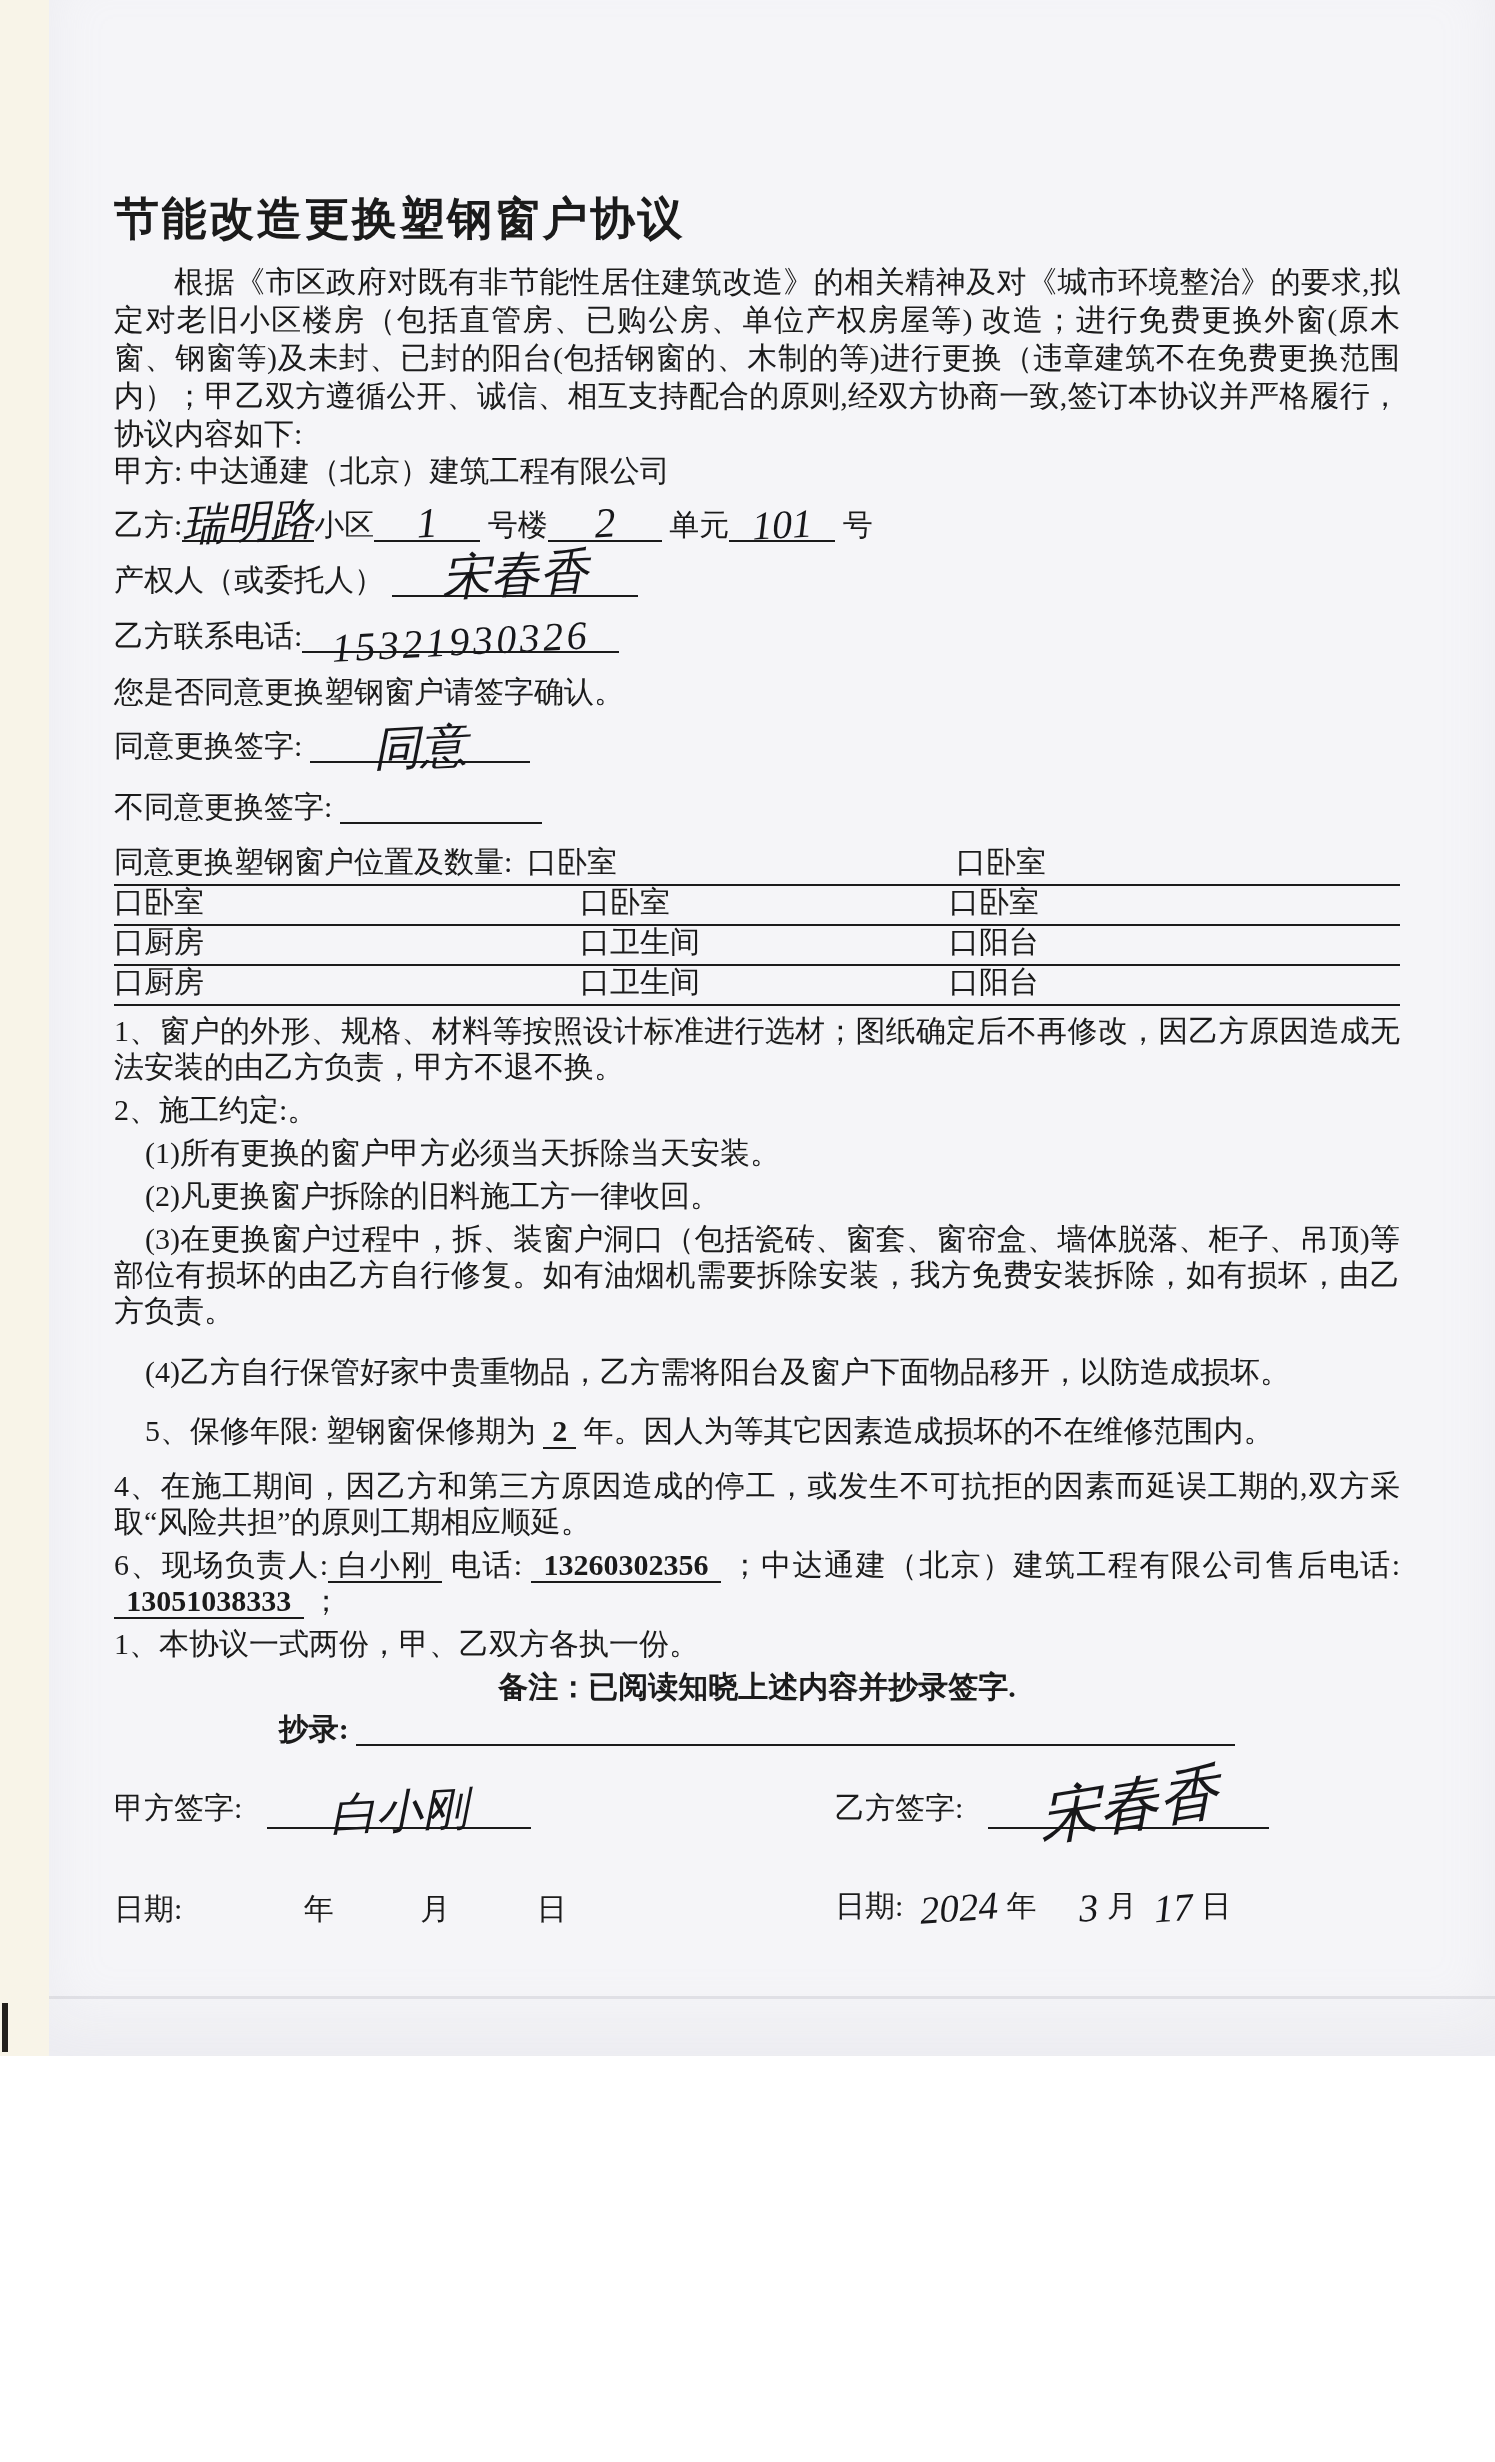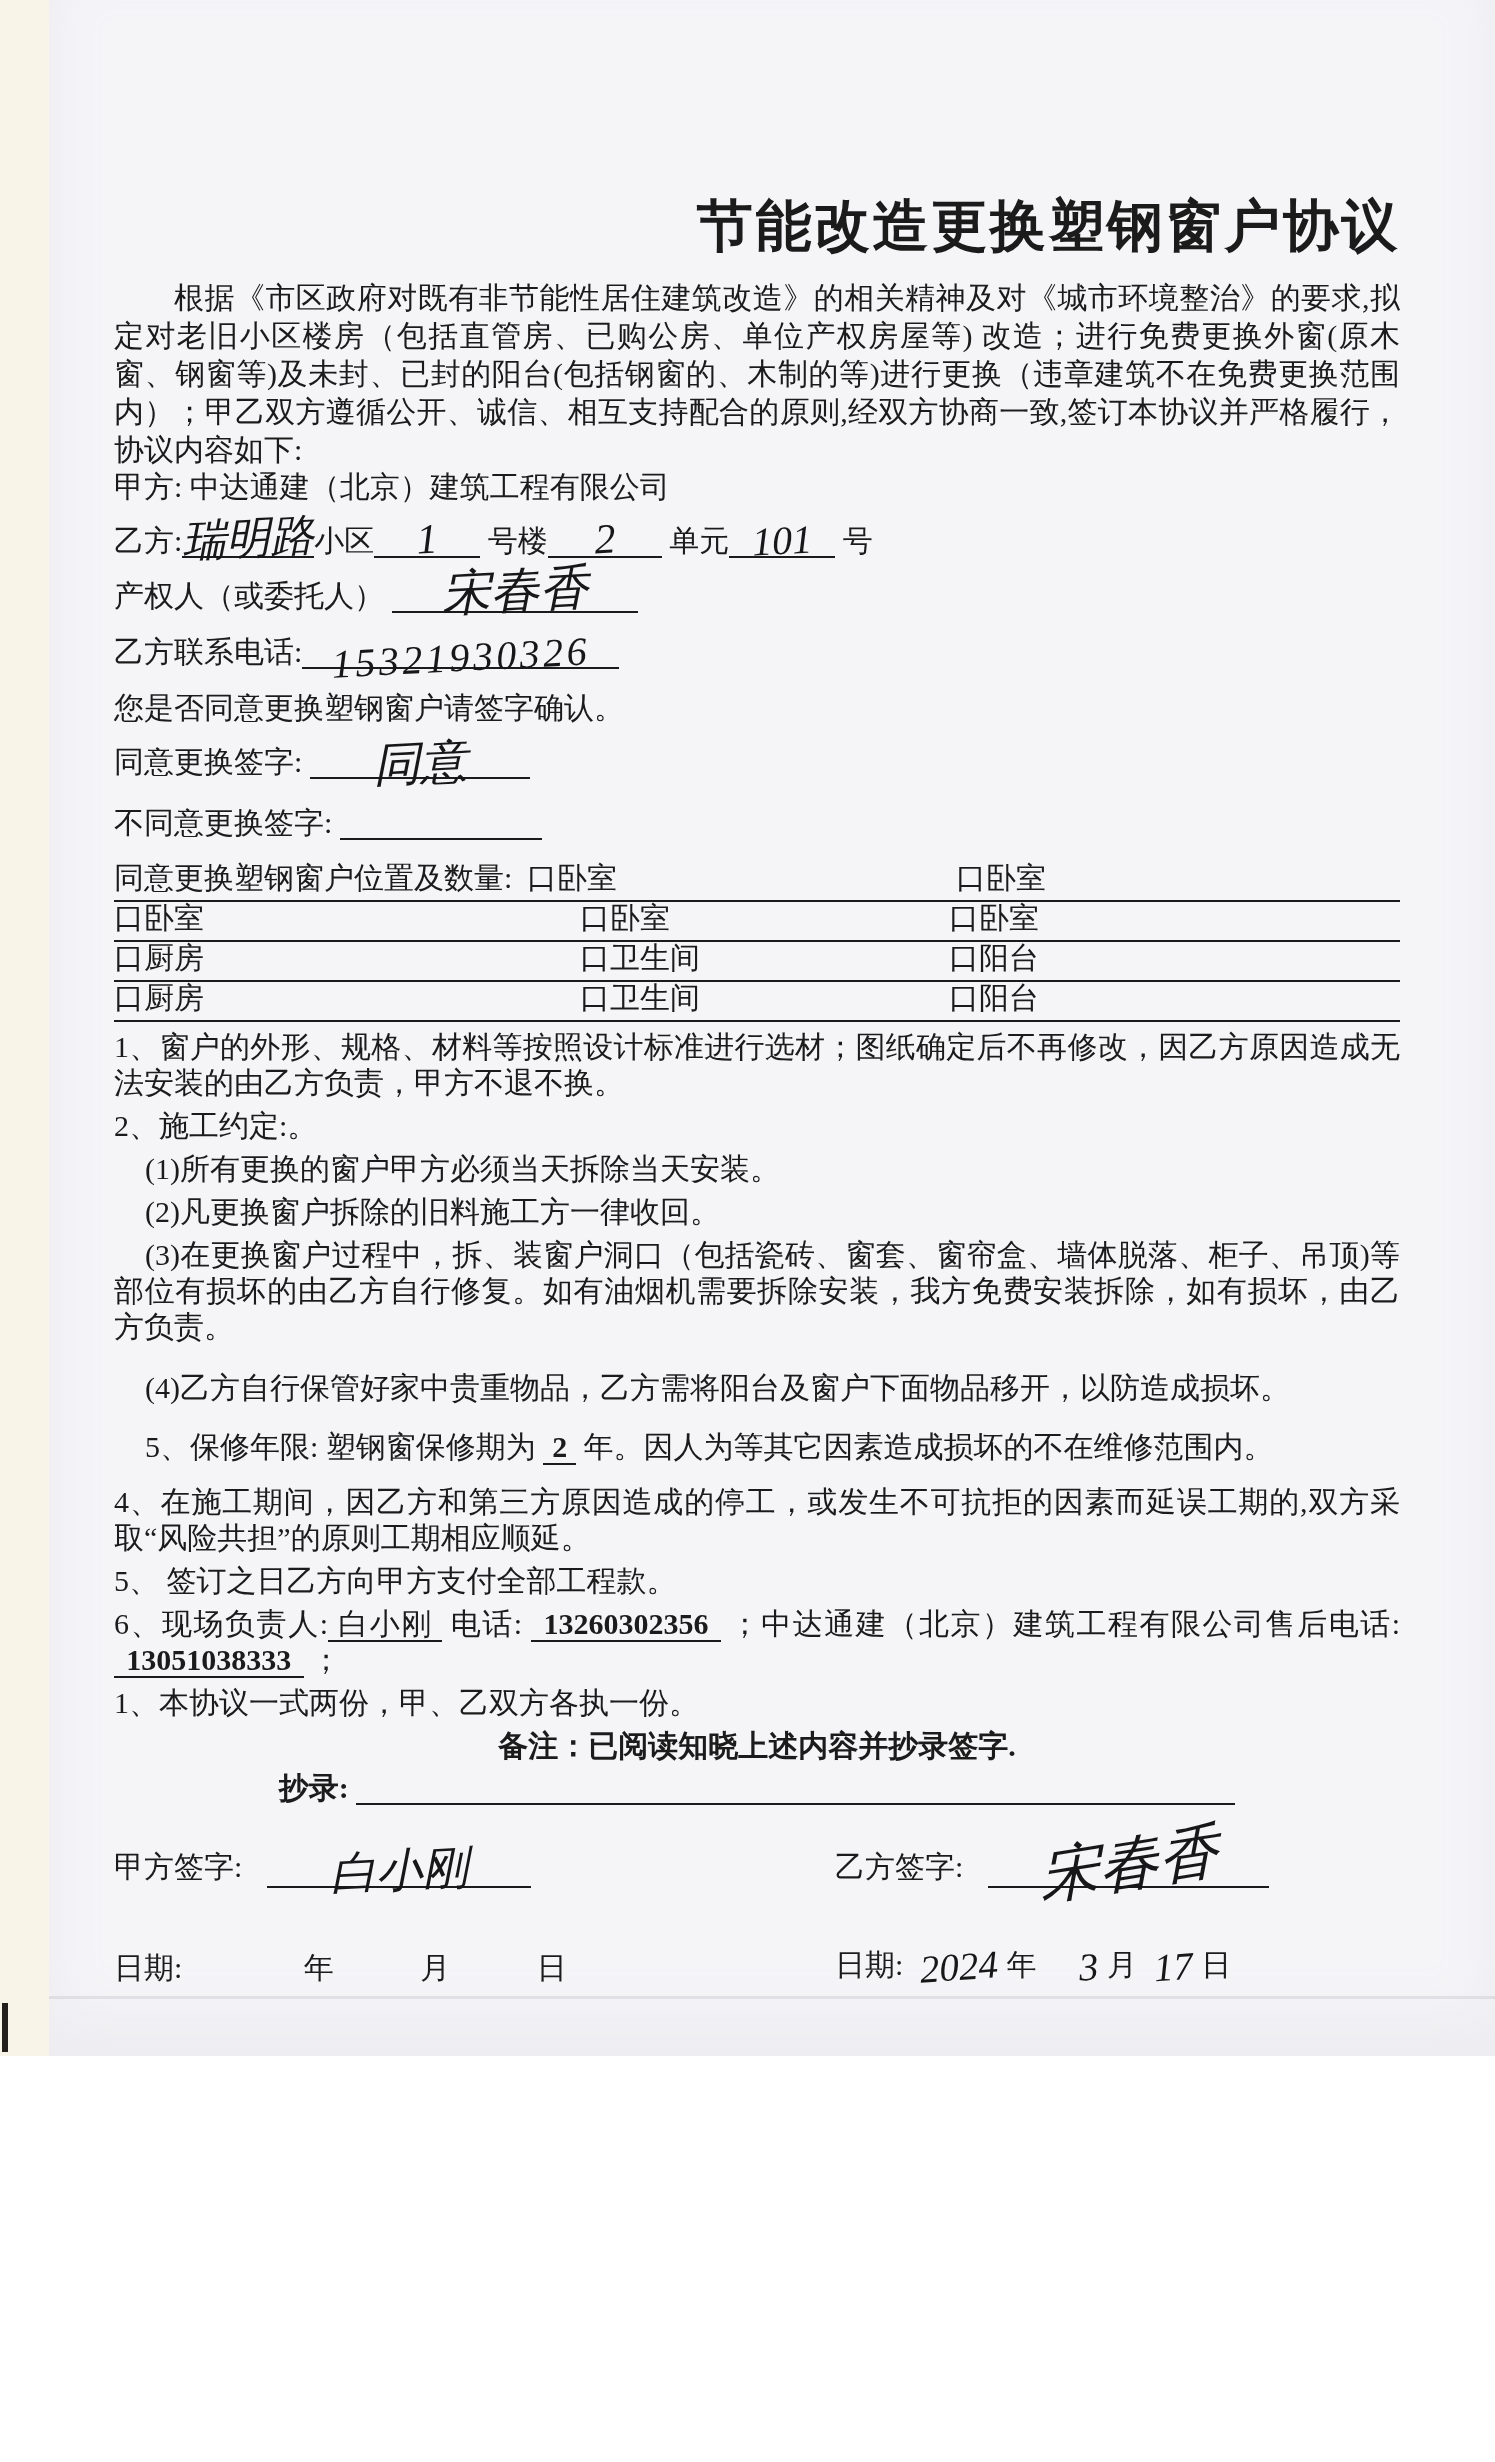--- a/index.html
+++ b/index.html
@@ -5,21 +5,21 @@
   html,body{margin:0;padding:0;background:#ffffff;}
   .stage{position:relative;width:1495px;height:2462px;background:#ffffff;overflow:hidden;
          font-family:"Liberation Serif", serif;color:#1b1b1b;}
   .strip{position:absolute;left:0;top:0;width:49px;height:2056px;background:#f8f4e8;}
   .paper{position:absolute;left:49px;top:0;width:1446px;height:2056px;background:#f5f5f8;
          box-shadow:inset 0 -35px 53px rgba(200,200,210,0.18);}
   .fold{position:absolute;left:49px;top:1996px;width:1446px;height:2.6px;background:rgba(110,110,125,0.14);}
   .edge-mark{position:absolute;left:1.8px;top:2003px;width:6.2px;height:49px;background:#23201c;}
   .doc{position:absolute;left:114px;top:0;width:1286px;}
 
-  .title{margin:189px 0 0 0;text-align:right;font-size:56px;font-weight:bold;letter-spacing:2.6px;}
+  .title{margin:189px 0 0 0;text-align:left;font-size:45px;font-weight:bold;letter-spacing:2.6px;}
   .intro{margin:14px 0 0 0;font-size:30px;line-height:38px;text-align:justify;text-indent:60px;}
 
   .field{margin-top:12.3px;font-size:30px;line-height:35px;white-space:nowrap;}
   .blank{display:inline-block;border-bottom:2.6px solid #1b1b1b;position:relative;height:30px;
          vertical-align:bottom;}
   .hw{position:absolute;left:50%;bottom:-3.5px;transform:translateX(-50%) rotate(-3deg);
       font-style:italic;font-weight:500;color:#17171a;white-space:nowrap;line-height:0.95;}
 
   .trow{position:relative;height:38px;border-bottom:2.6px solid #1b1b1b;font-size:30px;}
   .tc{position:absolute;bottom:0.9px;white-space:nowrap;}
@@ -117,21 +117,20 @@
     <p class="clause indent1">(3)在更换窗户过程中，拆、装窗户洞口（包括瓷砖、窗套、窗帘盒、墙体脱落、柜子、吊顶)等部位有损坏的由乙方自行修复。如有油烟机需要拆除安装，我方免费安装拆除，如有损坏，由乙方负责。</p>
     <p class="clause indent1" style="margin-top:25px">(4)乙方自行保管好家中贵重物品，乙方需将阳台及窗户下面物品移开，以防造成损坏。</p>
 
     <p class="clause indent1" style="margin-top:23px">
       <span>5、保修年限: 塑钢窗保修期为</span>
       <span class="uline bold">2</span>
       <span>年。因人为等其它因素造成损坏的不在维修范围内。</span>
     </p>
 
     <p class="clause" style="margin-top:19.3px">4、在施工期间，因乙方和第三方原因造成的停工，或发生不可抗拒的因素而延误工期的,双方采取“风险共担”的原则工期相应顺延。</p>
-    <p class="clause">5、 签订之日乙方向甲方支付全部工程款。</p>
 
     <p class="clause">
       <span>6、现场负责人:</span><span class="uline">白小刚</span>
       <span>电话:</span>
       <span class="phone-num">13260302356</span>
       <span>；中达通建（北京）建筑工程有限公司售后电话:</span>
       <span class="phone-num">13051038333</span>
       <span>；</span>
     </p>
 

